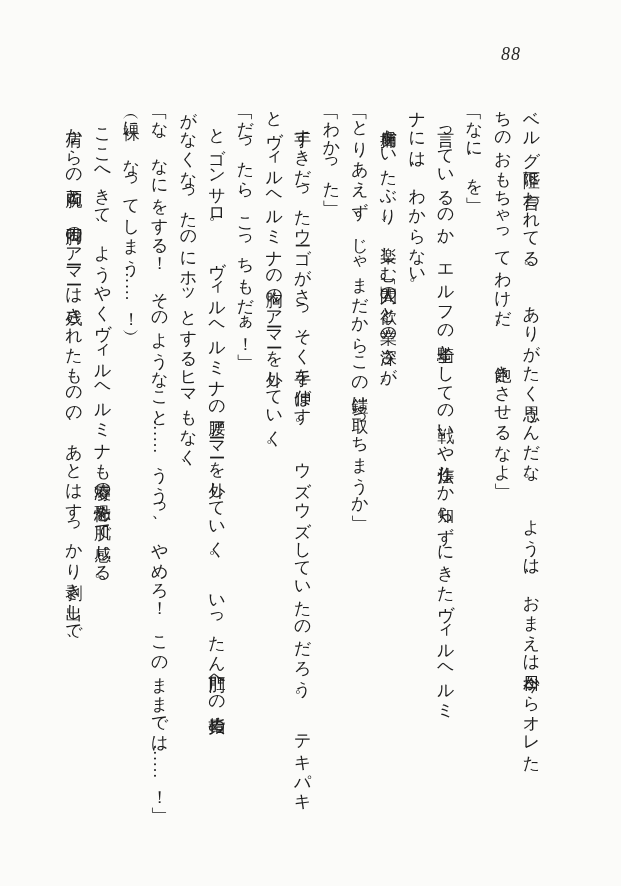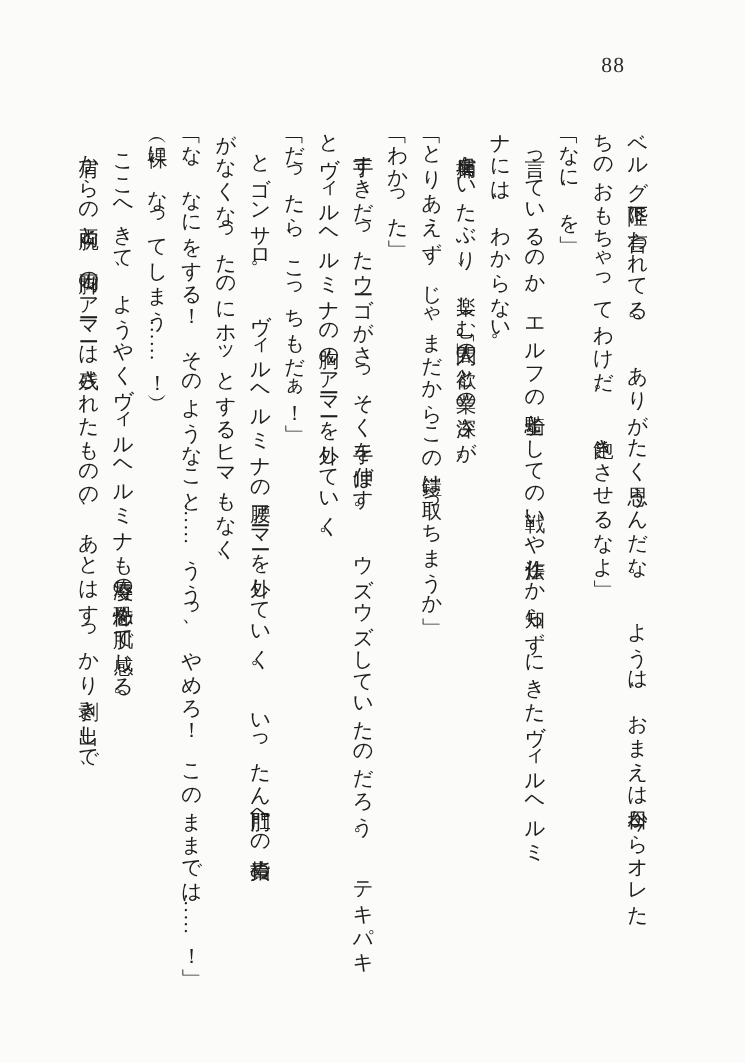--- a/index.html
+++ b/index.html
@@ -17,20 +17,21 @@
   }
   .page {
     position: absolute;
     inset: 0;
   }
   .page-number {
     position: absolute;
     top: 44px;
     left: 501px;
     font-size: 18px;
+    font-style: italic;
     letter-spacing: 1px;
     color: #2b2b2b;
   }
   .text-body {
     position: absolute;
     top: 100px;
     right: 76px;
     height: 732px;
     writing-mode: vertical-rl;
     text-orientation: mixed;

